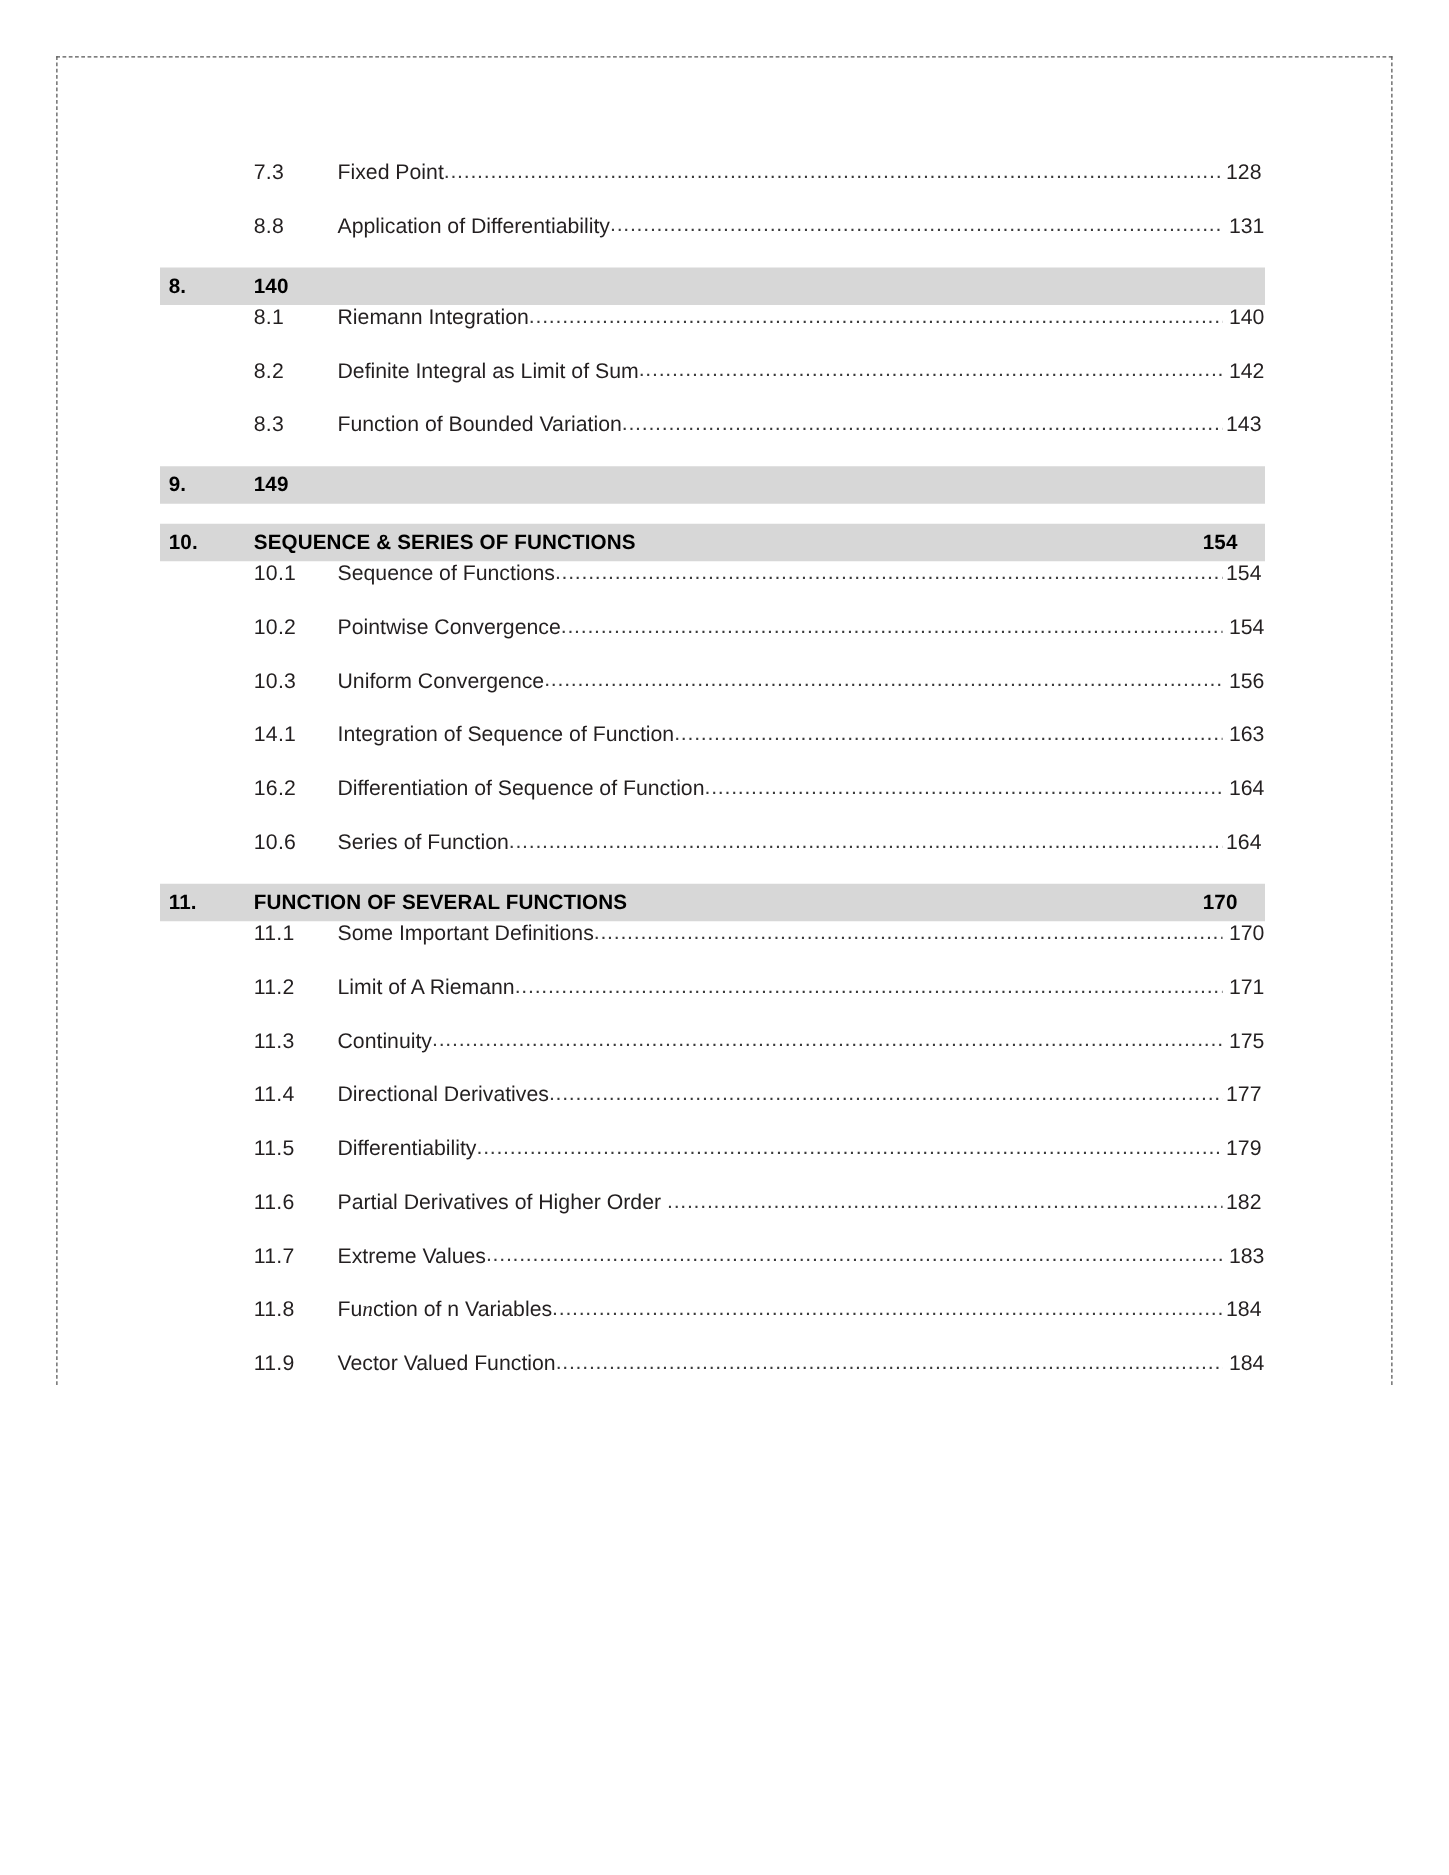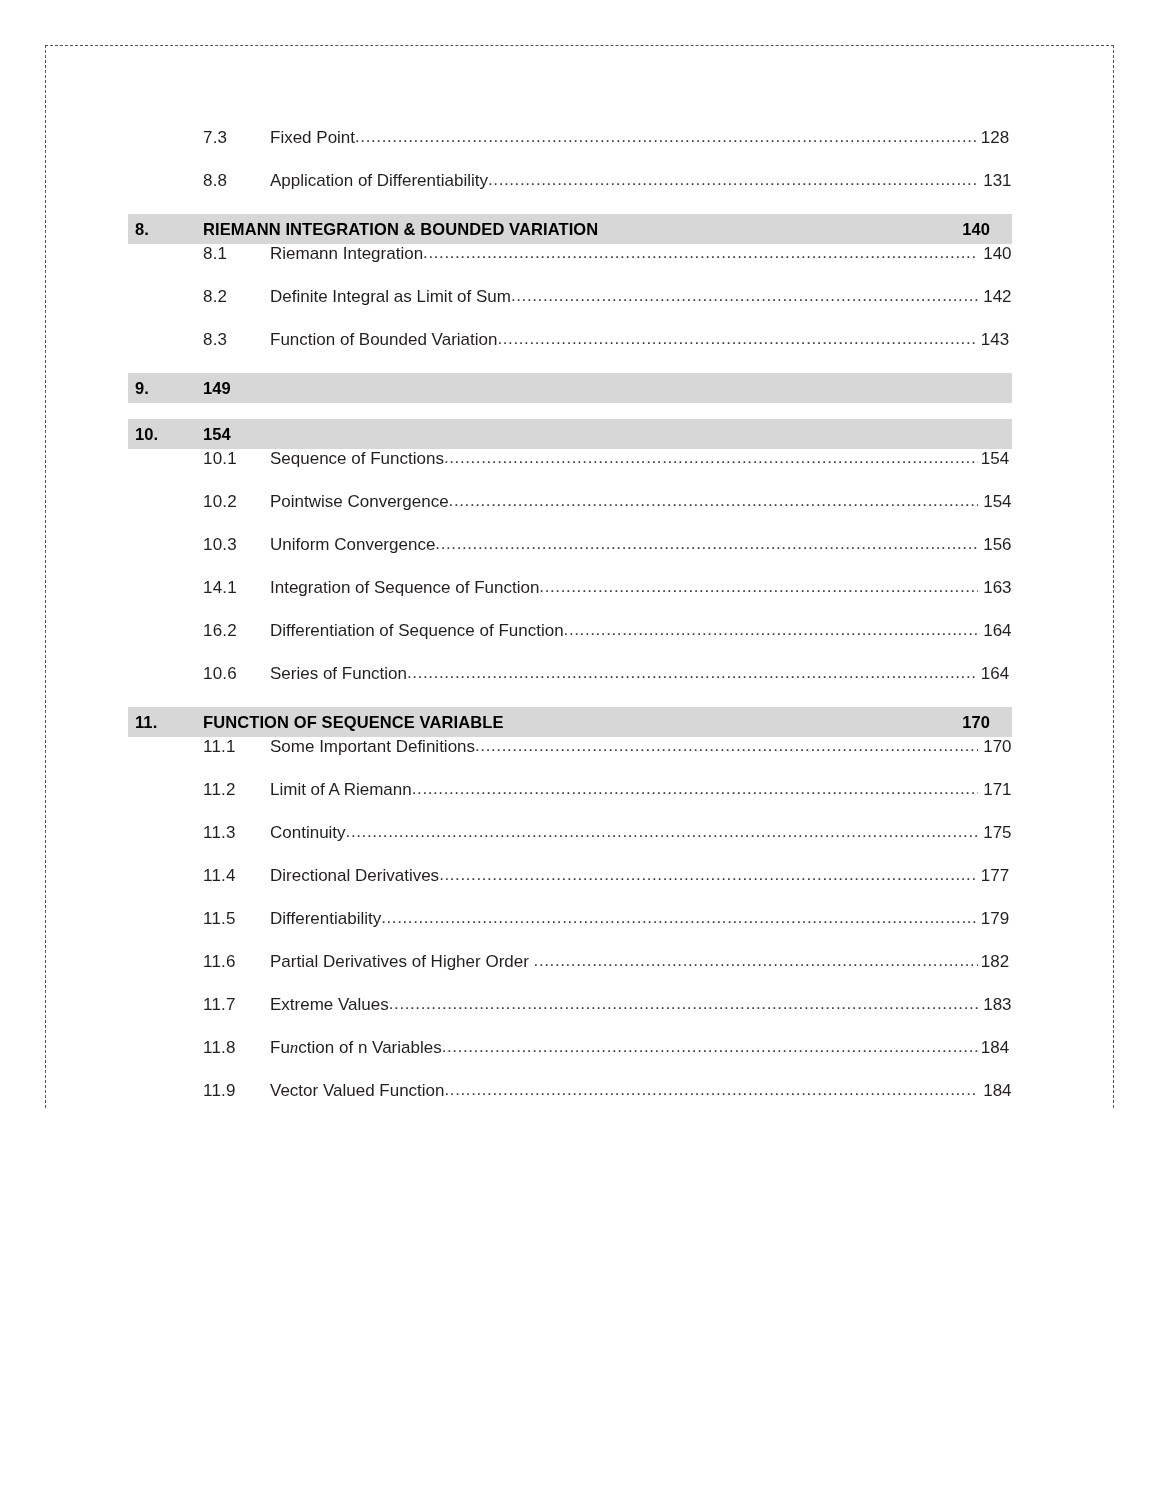--- a/index.html
+++ b/index.html
@@ -132,21 +132,20 @@
         <span class="sec-page">128</span>
       </div>
       <div class="section-row">
         <span class="sec-num">8.8</span>
         <span class="sec-title">Application of Differentiability</span>
         <span class="leaders">............................................................................................................................................................................................................................</span>
         <span class="sec-page"> 131</span>
       </div>
       <div class="chapter-row">
         <span class="ch-num">8.</span>
-        <span class="ch-title">RIEMANN INTEGRATION &amp; BOUNDED VARIATION</span>
         <span class="ch-page">140</span>
       </div>
       <div class="section-row">
         <span class="sec-num">8.1</span>
         <span class="sec-title">Riemann Integration</span>
         <span class="leaders">............................................................................................................................................................................................................................</span>
         <span class="sec-page"> 140</span>
       </div>
       <div class="section-row">
         <span class="sec-num">8.2</span>
@@ -160,20 +159,21 @@
         <span class="leaders">............................................................................................................................................................................................................................</span>
         <span class="sec-page">143</span>
       </div>
       <div class="chapter-row">
         <span class="ch-num">9.</span>
         <span class="ch-page">149</span>
       </div>
       <div class="chapter-row is-blank"></div>
       <div class="chapter-row">
         <span class="ch-num">10.</span>
+        <span class="ch-title">SEQUENCE &amp; SERIES OF FUNCTIONS</span>
         <span class="ch-page">154</span>
       </div>
       <div class="section-row">
         <span class="sec-num">10.1</span>
         <span class="sec-title">Sequence of Functions</span>
         <span class="leaders">............................................................................................................................................................................................................................</span>
         <span class="sec-page">154</span>
       </div>
       <div class="section-row">
         <span class="sec-num">10.2</span>
@@ -200,21 +200,21 @@
         <span class="sec-page"> 164</span>
       </div>
       <div class="section-row">
         <span class="sec-num">10.6</span>
         <span class="sec-title">Series of Function</span>
         <span class="leaders">............................................................................................................................................................................................................................</span>
         <span class="sec-page">164</span>
       </div>
       <div class="chapter-row">
         <span class="ch-num">11.</span>
-        <span class="ch-title">FUNCTION OF SEQUENCE VARIABLE</span>
+        <span class="ch-title">FUNCTION OF SEVERAL FUNCTIONS</span>
         <span class="ch-page">170</span>
       </div>
       <div class="section-row">
         <span class="sec-num">11.1</span>
         <span class="sec-title">Some Important Definitions</span>
         <span class="leaders">............................................................................................................................................................................................................................</span>
         <span class="sec-page"> 170</span>
       </div>
       <div class="section-row">
         <span class="sec-num">11.2</span>

